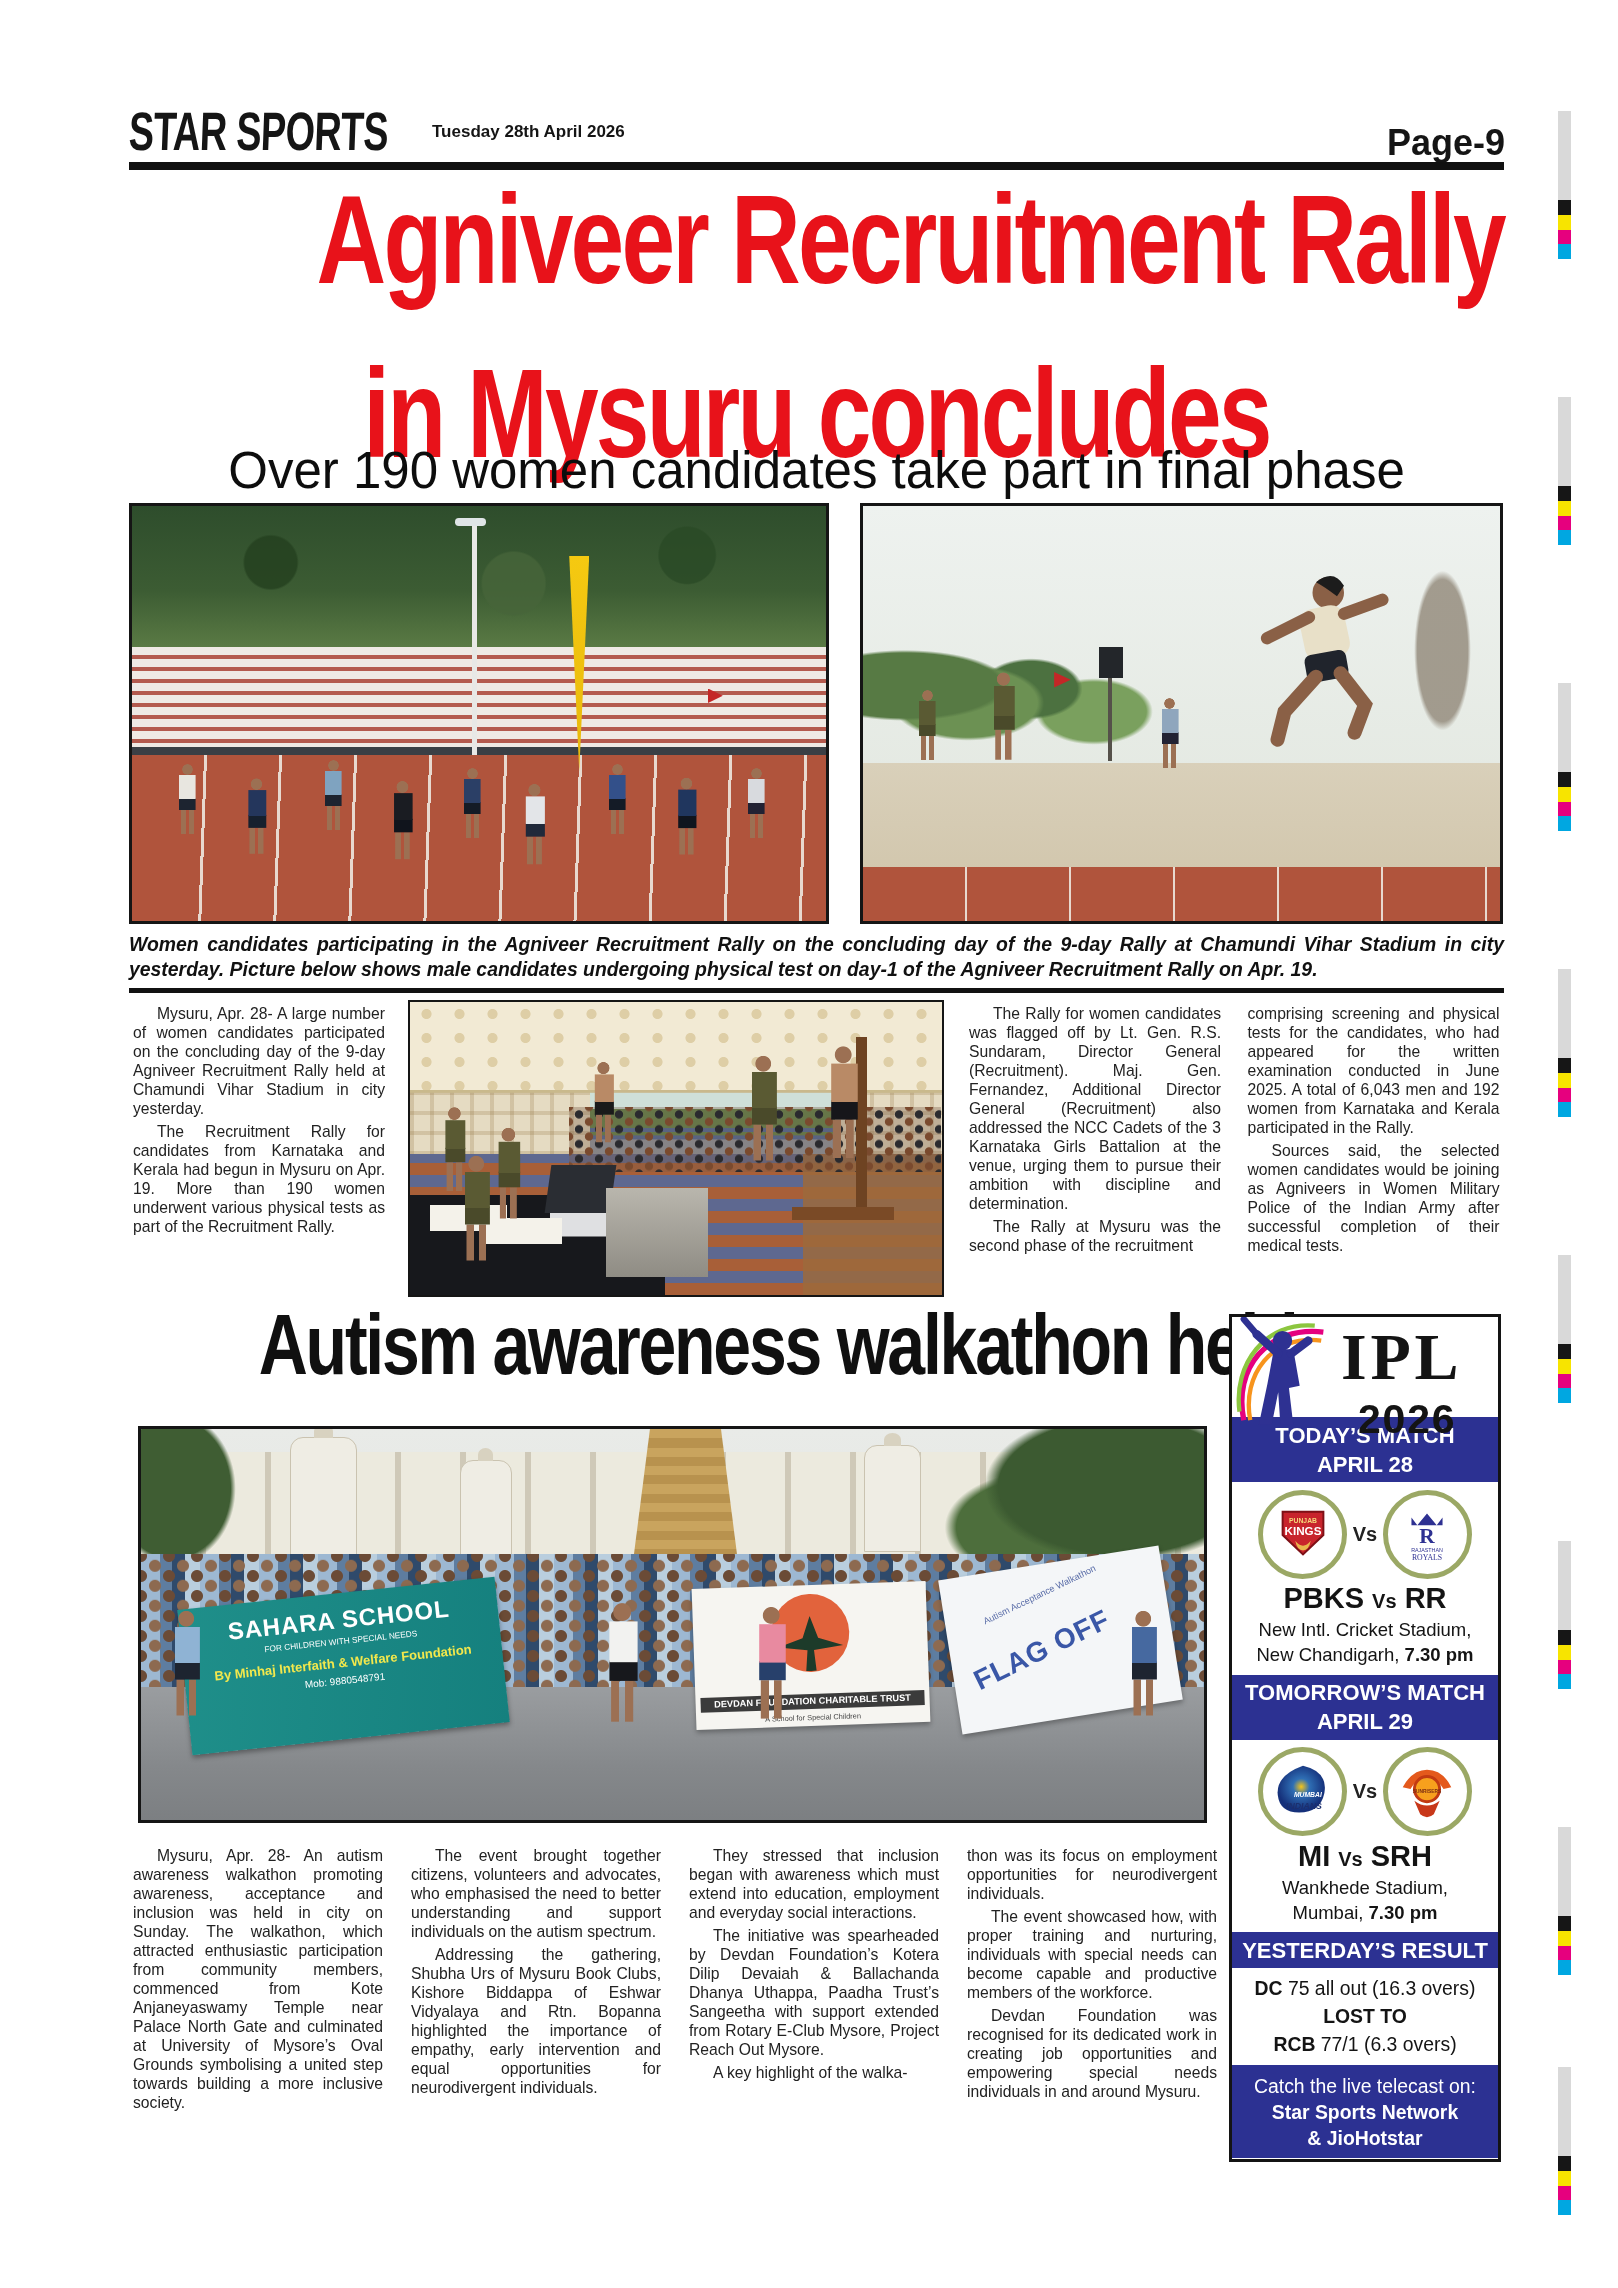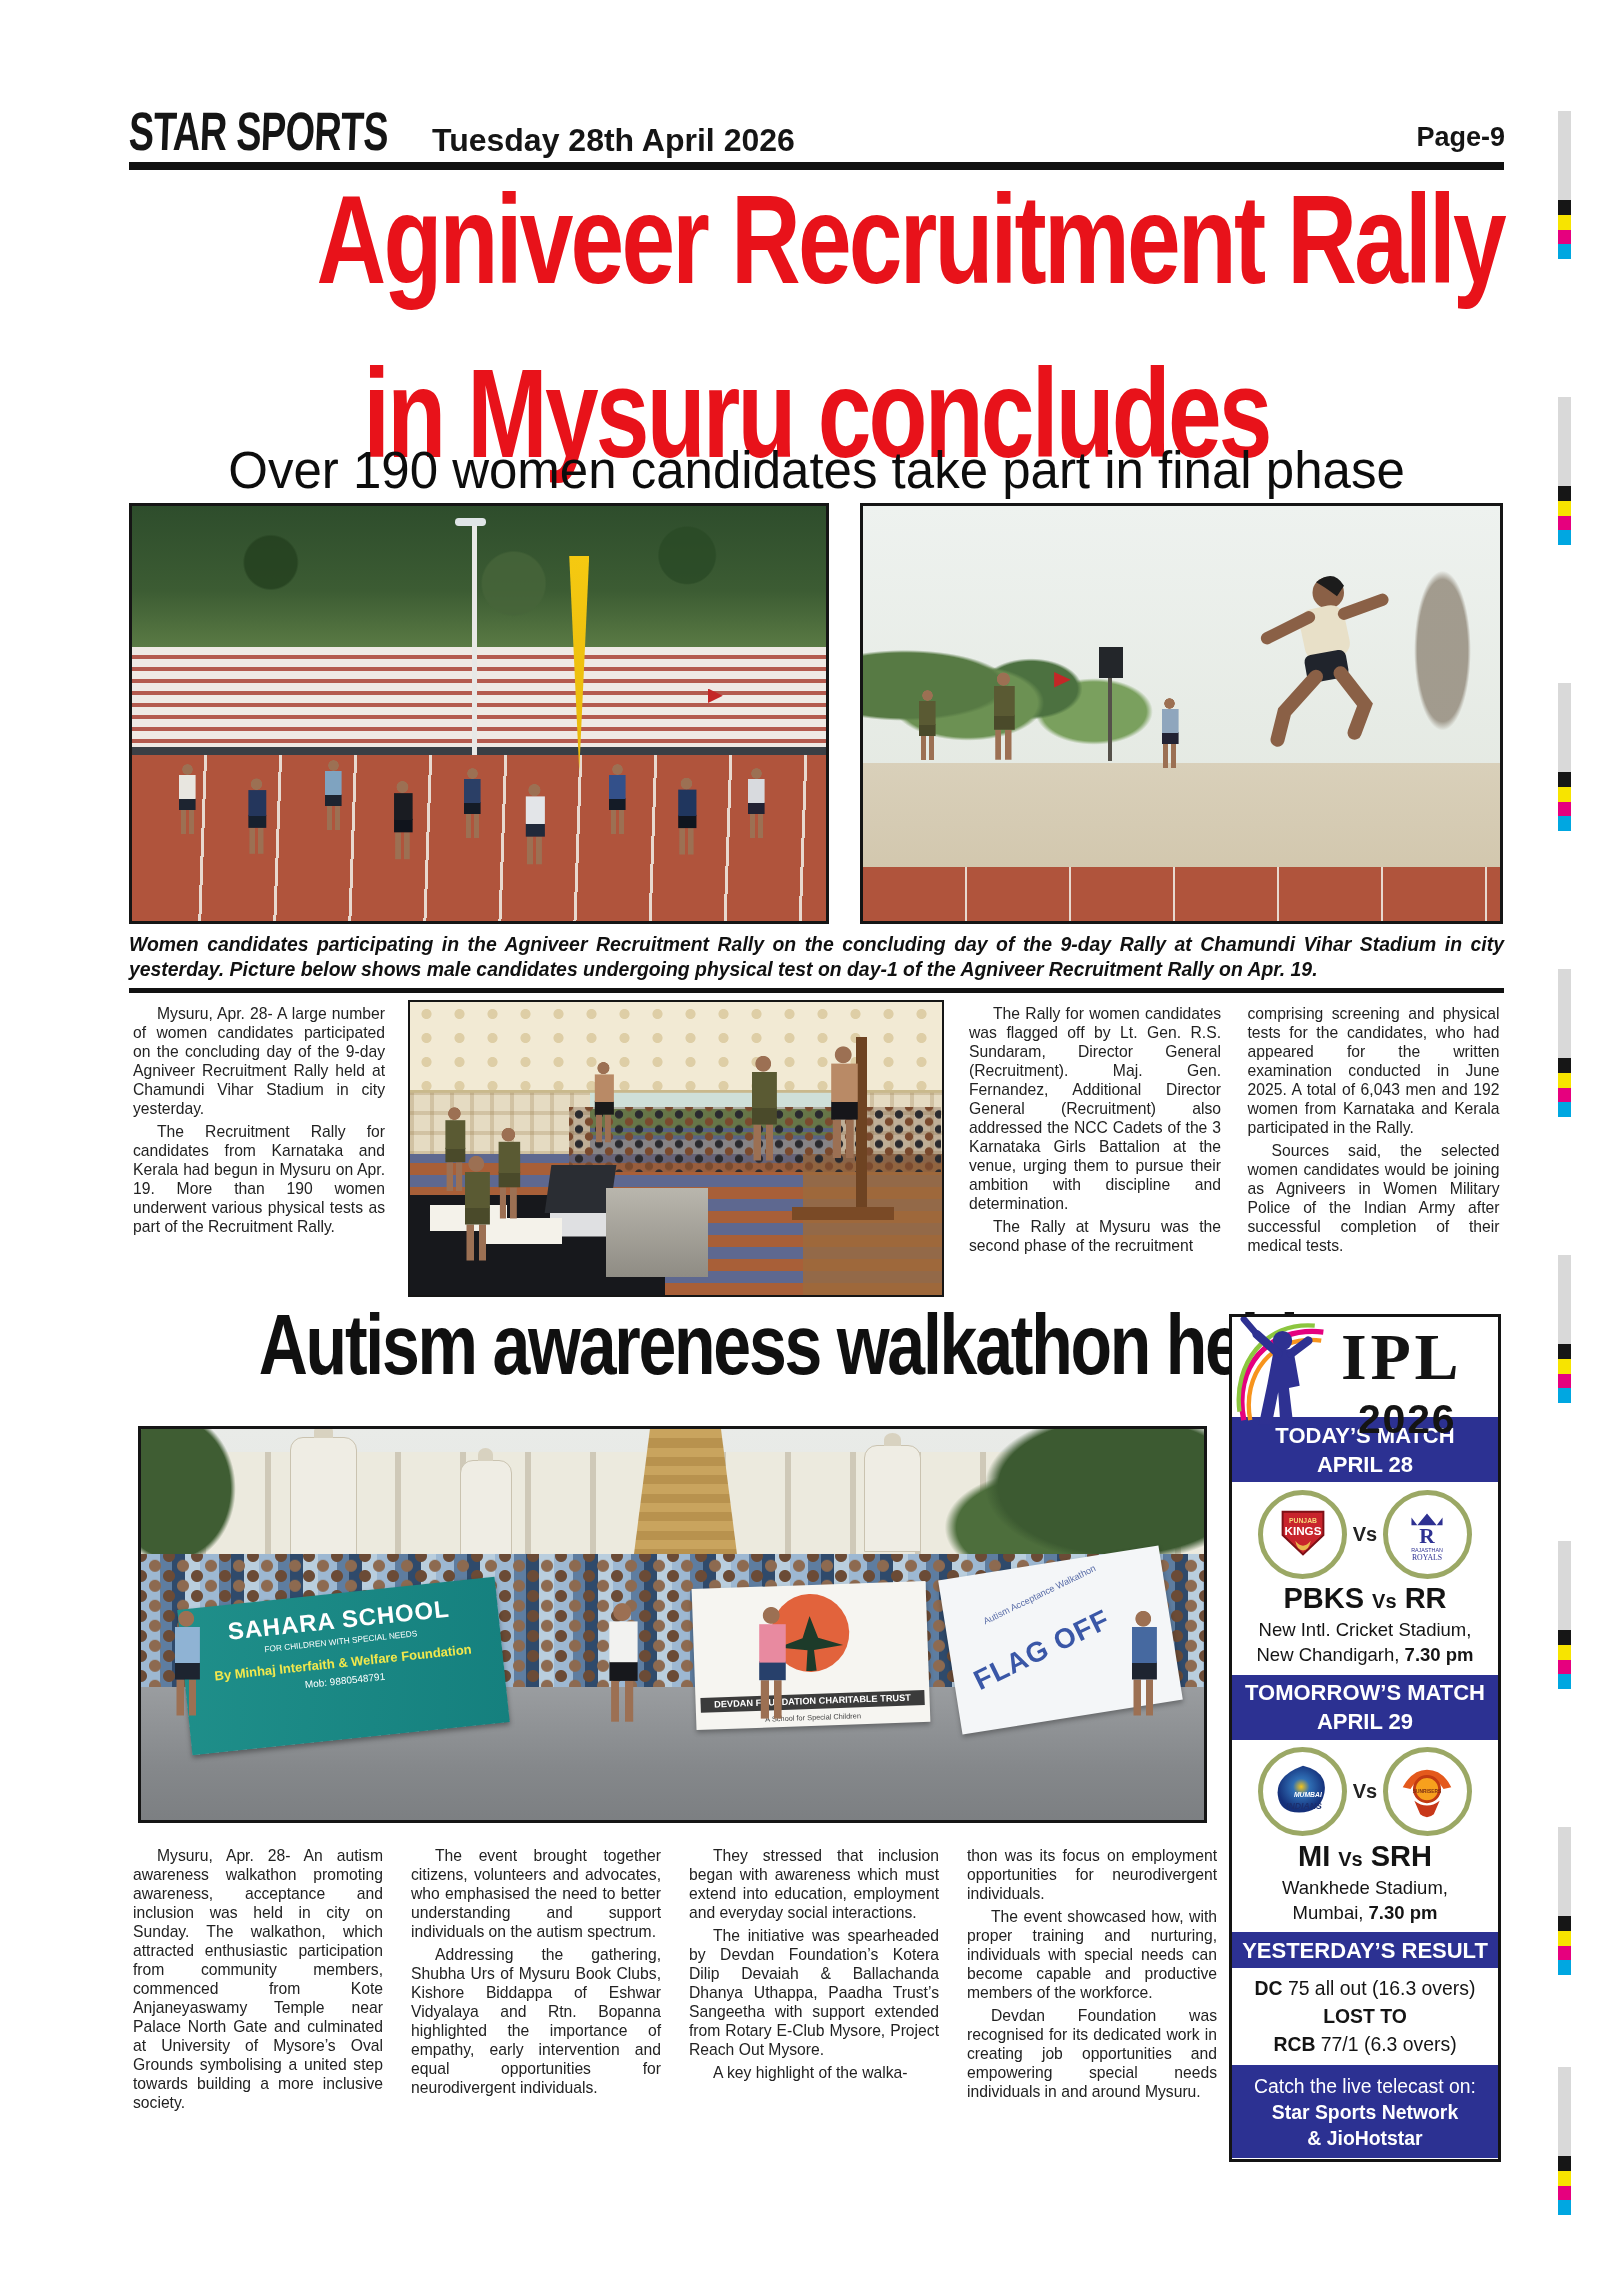--- a/index.html
+++ b/index.html
@@ -1,22 +1,22 @@
 <!DOCTYPE html>
 <html style="font-size:14.8px"><head>
 <meta charset="utf-8">
 <style>
   html,body{margin:0;padding:0;background:#888;}
   .page{position:relative;width:1619px;height:2289px;background:#ffffff;overflow:hidden;
         font-family:"Liberation Sans",sans-serif;color:#1a1a1a;}
   
   .mast-title{position:absolute;left:129px;top:100px;font-size:54px;font-weight:bold;color:#151515;
       letter-spacing:-0.9px;transform:scaleX(.70) skewX(-3deg);transform-origin:0 50%;white-space:nowrap;}
-  .mast-date{position:absolute;left:432px;top:122px;font-size:32px;font-weight:bold;color:#151515;}
-  .mast-page{position:absolute;right:114px;top:122px;font-size:27px;font-weight:bold;color:#151515;}
+  .mast-date{position:absolute;left:432px;top:122px;font-size:17px;font-weight:bold;color:#151515;}
+  .mast-page{position:absolute;right:114px;top:122px;font-size:36px;font-weight:bold;color:#151515;}
   .mast-rule{position:absolute;left:129px;top:162px;width:1375px;height:8.3px;background:#111;}
   
   .hl-red{position:absolute;left:129px;top:172px;width:1375px;text-align:center;
       font-weight:bold;color:#e8121a;line-height:135px;white-space:nowrap;}
   .hl-red .l{display:inline-block;font-size:127px;letter-spacing:-3.7px;transform:scaleX(.76);transform-origin:50% 50%;}
   .subhead{position:absolute;left:129px;top:441px;width:1375px;text-align:center;
       font-family:Liberation Sans, sans-serif;font-size:51px;color:#0d0d0d;white-space:nowrap;}
   
   .ph{position:absolute;border:3.7px solid #151515;overflow:hidden;background:#cfd4cd;}
   .ph1{left:129px;top:503px;width:694px;height:415px;}

